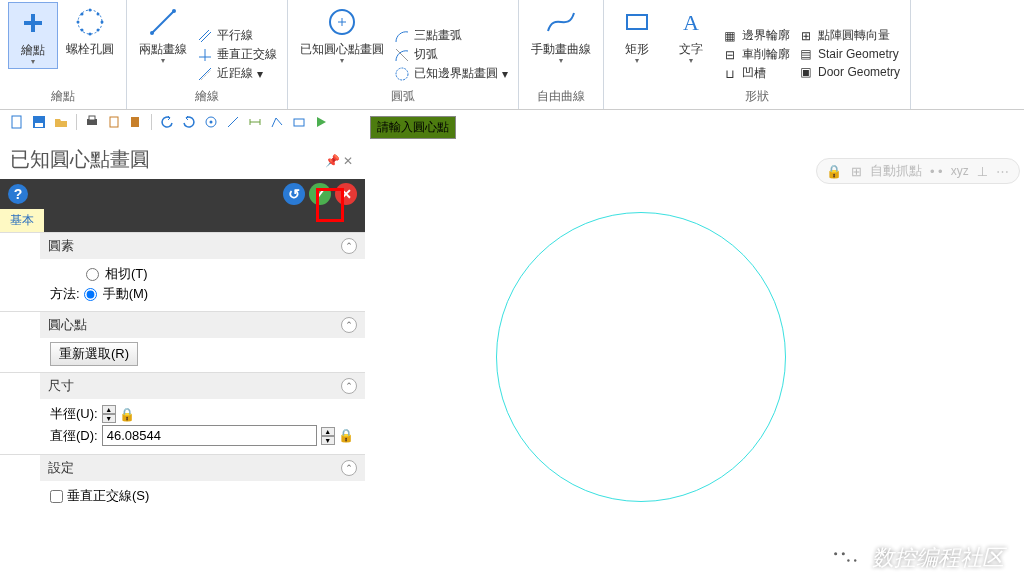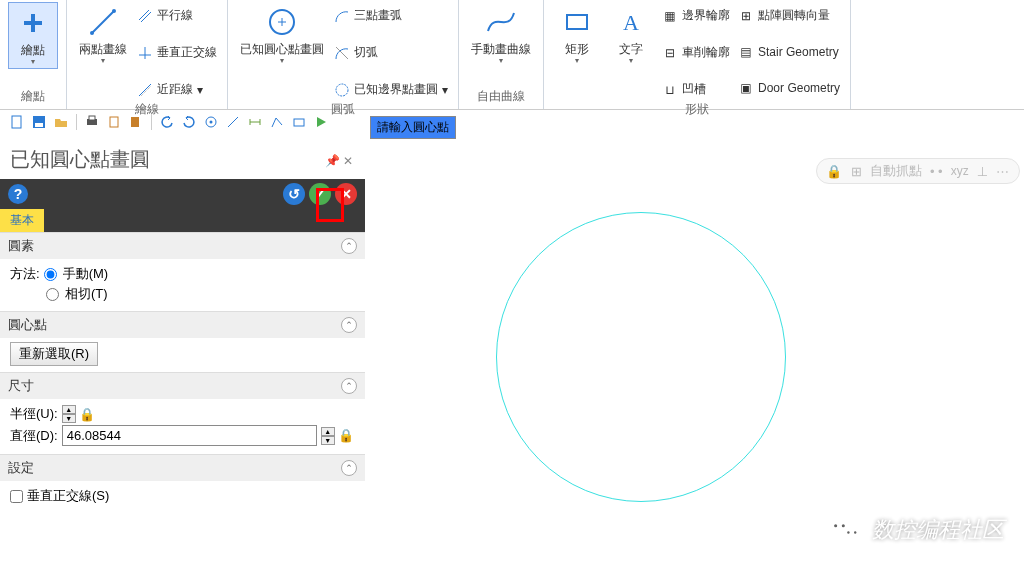--- a/index.html
+++ b/index.html
@@ -8,53 +8,53 @@
 
 .ribbon { display: flex; height: 110px; border-bottom: 1px solid #ccc; }
 .ribbon-group { border-right: 1px solid #d0d7e0; padding: 2px 8px 0; display: flex; flex-direction: column; align-items: center; }
 .ribbon-group-body { display: flex; align-items: flex-start; gap: 4px; flex: 1; }
 .ribbon-group-label { font-size: 12px; color: #666; text-align: center; padding: 2px 0 4px; }
 .big-btn { display: flex; flex-direction: column; align-items: center; padding: 2px 4px; cursor: pointer; min-width: 50px; }
 .big-btn .ico { width: 36px; height: 36px; display: flex; align-items: center; justify-content: center; }
 .big-btn .lbl { font-size: 12px; color: #333; text-align: center; line-height: 1.2; margin-top: 2px; white-space: nowrap; }
 .big-btn .drop { font-size: 8px; color: #666; }
 .highlight { background: #dbe9ff; border: 1px solid #7da7e8; }
-.sub-list { display: flex; flex-direction: column; gap: 18px; padding-top: 4px; }
+.sub-list { display: flex; flex-direction: column; gap: 0; padding-top: 4px; margin-top: 20px; }
 .sub-item { display: flex; align-items: center; gap: 4px; font-size: 12px; color: #333; cursor: pointer; padding: 1px 2px; white-space: nowrap; }
 .sub-item .mini-ico { width: 16px; height: 16px; display: inline-flex; align-items: center; justify-content: center; }
 
 
 .qat { display: flex; align-items: center; gap: 4px; padding: 2px 8px; height: 24px; }
 .qat-btn { width: 18px; height: 18px; display: flex; align-items: center; justify-content: center; cursor: pointer; }
 .qat-sep { width: 1px; height: 16px; background: #ccc; margin: 0 2px; }
 
 
-.tooltip-box { position: absolute; left: 370px; top: 116px; background: #3b82f6; border: 1px solid #888; padding: 2px 6px; font-size: 12px; z-index: 100; }
+.tooltip-box { position: absolute; left: 370px; top: 116px; background: #4d7c0f; border: 1px solid #888; padding: 2px 6px; font-size: 12px; z-index: 100; }
 
 
 .panel { position: absolute; left: 0; top: 140px; width: 365px; background: #fff; }
 .panel-title-row { display: flex; align-items: center; padding: 6px 10px; }
 .panel-title { font-size: 20px; color: #555; flex: 1; }
 .pin-close { display: flex; gap: 6px; }
 .pin-close span { width: 12px; height: 12px; cursor: pointer; color: #888; }
 .panel-bar { background: #3a3a3a; height: 30px; display: flex; align-items: center; justify-content: space-between; padding: 0 8px; position: relative; }
 .panel-bar-left { display: flex; }
 .help-btn { width: 20px; height: 20px; border-radius: 50%; background: #2a7ad4; color: #fff; display: flex; align-items: center; justify-content: center; font-weight: bold; cursor: pointer; font-size: 14px; }
 .panel-bar-right { display: flex; gap: 4px; }
 .cir-btn { width: 22px; height: 22px; border-radius: 50%; display: flex; align-items: center; justify-content: center; color: #fff; cursor: pointer; font-weight: bold; font-size: 14px; }
 .cir-reload { background: #2a7ad4; }
 .cir-ok { background: #4caf50; }
 .cir-cancel { background: #e53935; }
 .red-highlight { position: absolute; border: 3px solid #ff0000; pointer-events: none; }
 .red-text { position: absolute; color: #ff0000; font-size: 20px; font-weight: bold; }
 
 .tab-strip { background: #3a3a3a; padding: 0 0 0 0; }
-.tab { display: inline-block; background: #fde047; color: #2a6fbf; padding: 3px 10px; font-size: 12px; cursor: pointer; }
-
-.section { border-top: 1px solid #ddd; }
+.tab { display: inline-block; background: #fef9c3; color: #2a6fbf; padding: 3px 10px; font-size: 12px; cursor: pointer; }
+
+.section { border-top: 1px solid #ddd; padding-left: 40px; }
 .section-head { background: #efefef; padding: 4px 8px; display: flex; justify-content: space-between; align-items: center; font-size: 13px; color: #333; }
 .collapse-ico { width: 16px; height: 16px; border: 1px solid #aaa; border-radius: 50%; display: flex; align-items: center; justify-content: center; font-size: 9px; color: #666; background: #fff; cursor: pointer; }
 .section-body { padding: 4px 10px 6px; font-size: 13px; }
 .row { display: flex; align-items: center; margin: 2px 0; gap: 4px; }
 .row label { white-space: nowrap; }
 input[type=radio] { margin-right: 2px; }
 .btn { border: 1px solid #aaa; background: linear-gradient(#fefefe,#e6e6e6); padding: 2px 8px; cursor: pointer; font-size: 13px; }
 .num-input { flex: 1; border: 1px solid #8a8a8a; padding: 2px 4px; font-size: 13px; background: #fff; }
 .spin { width: 14px; display: flex; flex-direction: column; }
 .spin span { height: 9px; border: 1px solid #999; background: #eee; font-size: 7px; text-align: center; line-height: 7px; cursor: pointer; }
@@ -62,41 +62,57 @@
 
 
 .canvas { position: absolute; left: 366px; top: 140px; right: 0; bottom: 0; background: #fff; }
 .circle { position: absolute; left: 130px; top: 72px; width: 290px; height: 290px; border: 1px solid #3ae0e0; border-radius: 50%; }
 
 
 .snap-bar { position: absolute; right: 4px; top: 158px; background: #f8f8f8; border: 1px solid #e4e4e4; border-radius: 14px; padding: 3px 10px; display: flex; align-items: center; gap: 8px; color: #bbb; font-size: 13px; }
 .snap-bar span { cursor: pointer; }
 
 
-.watermark { position: absolute; right: 20px; bottom: 34px; display: flex; align-items: center; gap: 10px; color: #fff; font-size: 22px; font-style: italic; opacity: 0.92; text-shadow: 0 0 4px rgba(0,0,0,0.5); }
+.watermark { position: absolute; right: 20px; bottom: 6px; display: flex; align-items: center; gap: 10px; color: #fff; font-size: 22px; font-style: italic; opacity: 0.92; text-shadow: 0 0 4px rgba(0,0,0,0.5); }
 .watermark .wx { width: 34px; height: 28px; }
 
 svg { display: block; }
 </style>
 </head>
 <body>
 
 <div class="ribbon">
 
   <div class="ribbon-group">
     <div class="ribbon-group-body">
       <div class="big-btn highlight">
         <span class="ico">
           <svg width="30" height="30">
               <line x1="15" y1="6" x2="15" y2="24" stroke="#2a7ad4" stroke-width="4"></line>
               <line x1="6" y1="15" x2="24" y2="15" stroke="#2a7ad4" stroke-width="4"></line>
             </svg>
         </span>
         <span class="lbl">繪點</span>
         <span class="drop">▾</span>
+      </div>
+      <div class="big-btn">
+        <span class="ico">
+          <svg width="34" height="34">
+              <circle cx="17" cy="17" r="12" fill="none" stroke="#2a7ad4" stroke-width="1" stroke-dasharray="2 2"></circle>
+              <circle cx="17" cy="5" r="1.5" fill="#2a7ad4"></circle>
+              <circle cx="29" cy="17" r="1.5" fill="#2a7ad4"></circle>
+              <circle cx="17" cy="29" r="1.5" fill="#2a7ad4"></circle>
+              <circle cx="5" cy="17" r="1.5" fill="#2a7ad4"></circle>
+              <circle cx="25" cy="9" r="1.5" fill="#2a7ad4"></circle>
+              <circle cx="25" cy="25" r="1.5" fill="#2a7ad4"></circle>
+              <circle cx="9" cy="25" r="1.5" fill="#2a7ad4"></circle>
+              <circle cx="9" cy="9" r="1.5" fill="#2a7ad4"></circle>
+            </svg>
+        </span>
+        <span class="lbl">螺栓孔圓</span>
       </div>
     </div>
     <div class="ribbon-group-label">繪點</div>
   </div>
 
   <div class="ribbon-group">
     <div class="ribbon-group-body">
       <div class="big-btn">
         <span class="ico">
           <svg width="34" height="34">
@@ -365,28 +381,28 @@
   <div class="tab-strip">
     <div class="tab">基本</div>
   </div>
 
   <div class="section">
     <div class="section-head">
       <span>圓素</span>
       <span class="collapse-ico">⌃</span>
     </div>
     <div class="section-body">
+      <div class="row" style="padding-left:36px">
+        <input type="radio" style="">
+        <label>相切(T)</label>
+      </div>
       <div class="row">
         <label>方法:</label>
         <input type="radio" checked="" style="">
         <label>手動(M)</label>
-      </div>
-      <div class="row" style="padding-left:36px">
-        <input type="radio" style="">
-        <label>相切(T)</label>
       </div>
     </div>
   </div>
 
   <div class="section">
     <div class="section-head">
       <span>圓心點</span>
       <span class="collapse-ico">⌃</span>
     </div>
     <div class="section-body">

